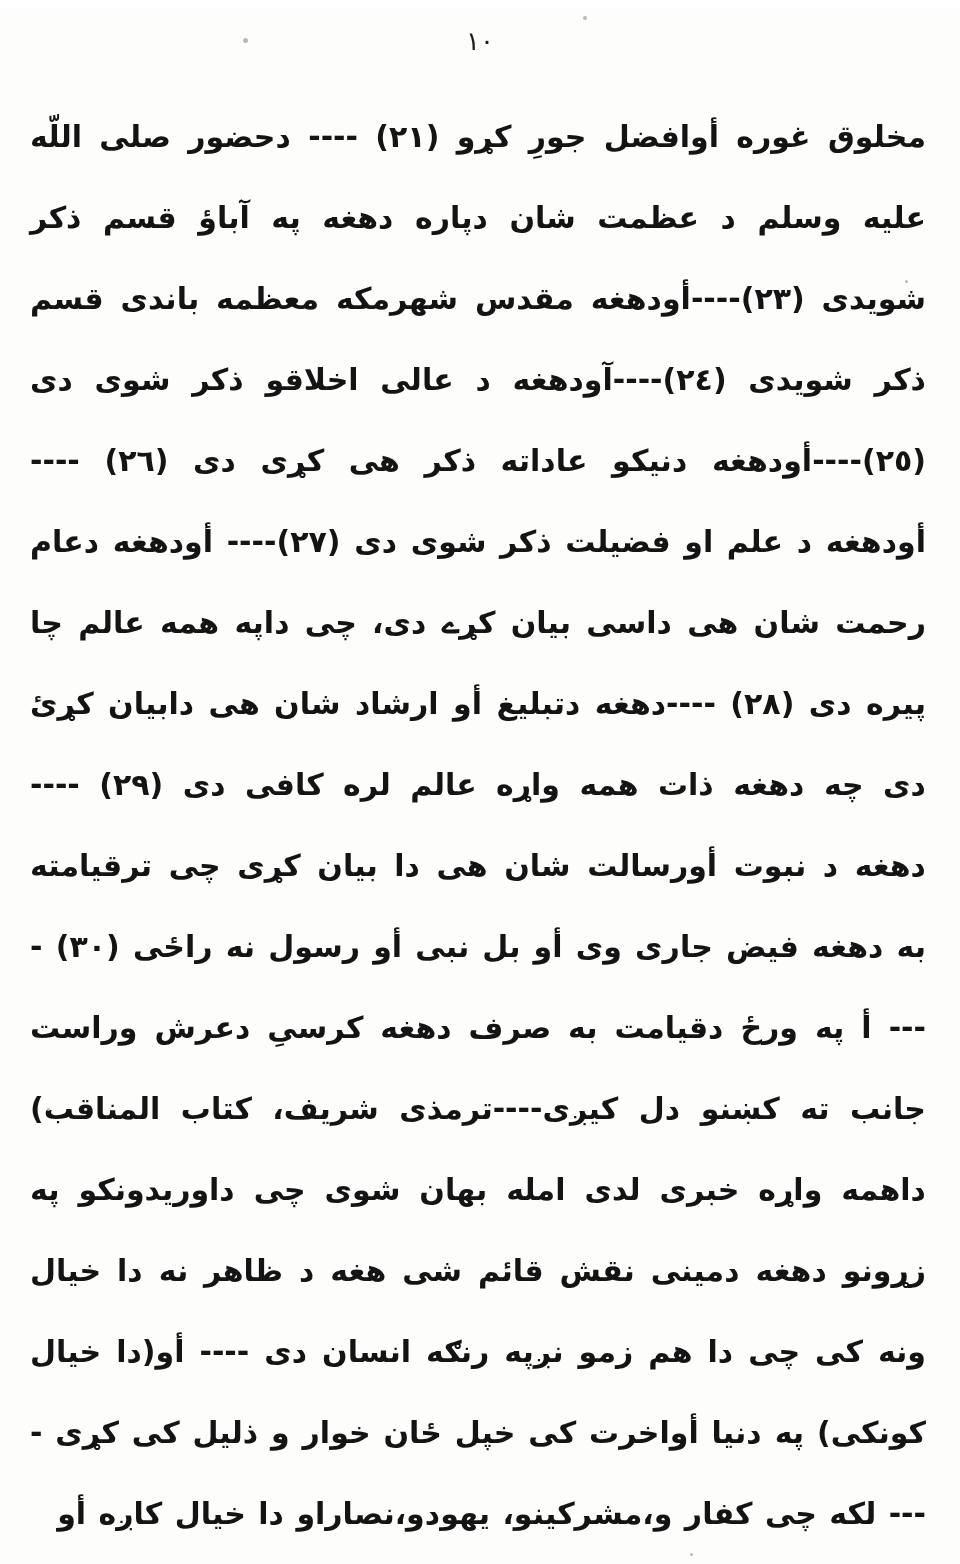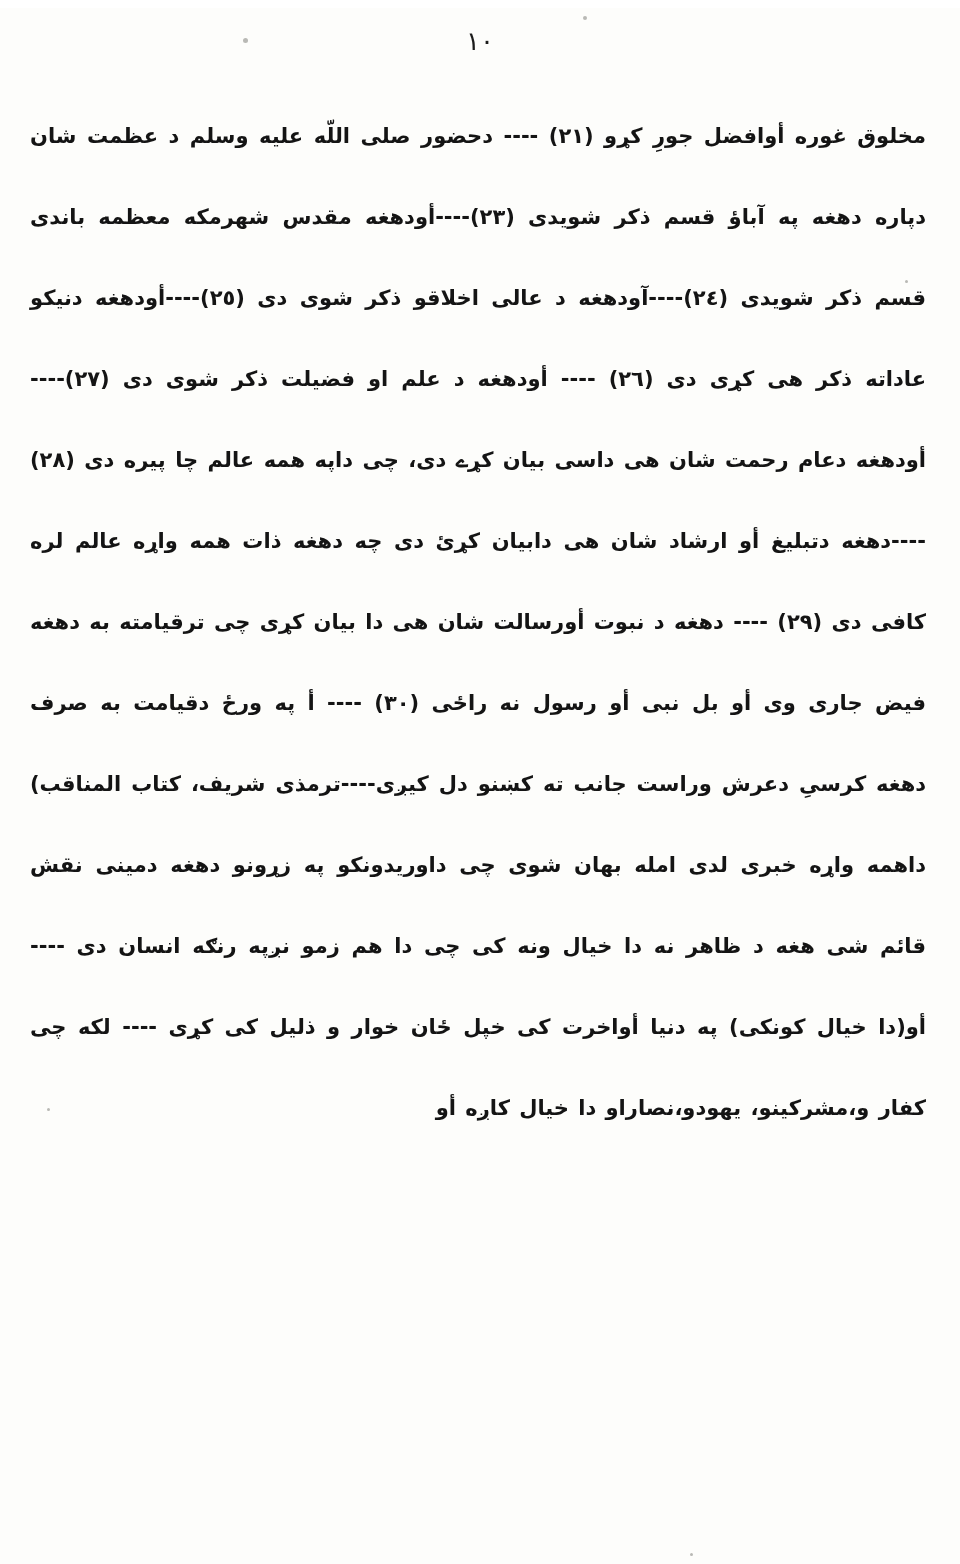--- a/index.html
+++ b/index.html
@@ -35,21 +35,21 @@
     direction: rtl;
   }
   .body-text {
     position: absolute;
     top: 88px;
     right: 34px;
     left: 30px;
     direction: rtl;
     text-align: justify;
     text-align-last: right;
-    font-size: 21px;
+    font-size: 30px;
     line-height: 81px;
     color: #141414;
     font-weight: 700;
     word-spacing: 2px;
   }
   .body-text p {
     margin: 0 0 0 0;
   }
 </style>
 </head>

